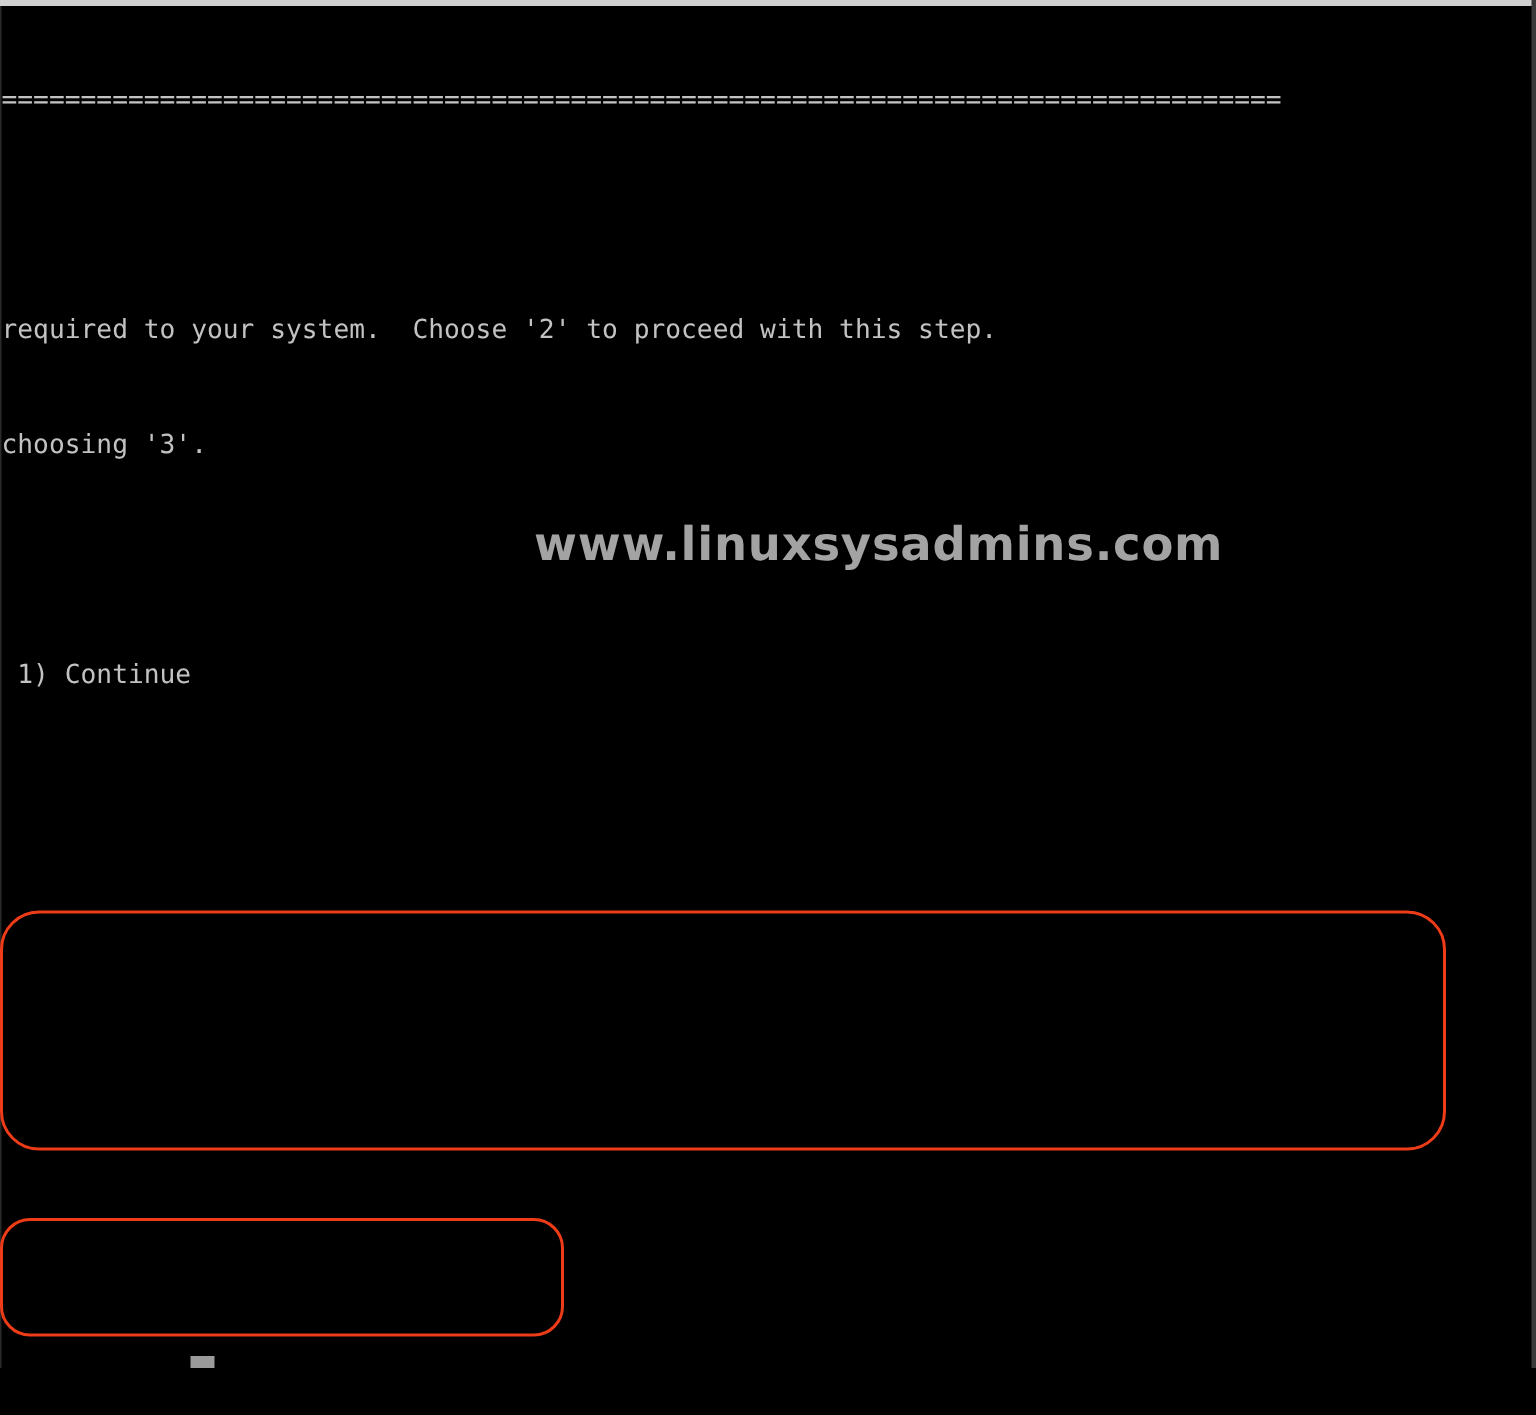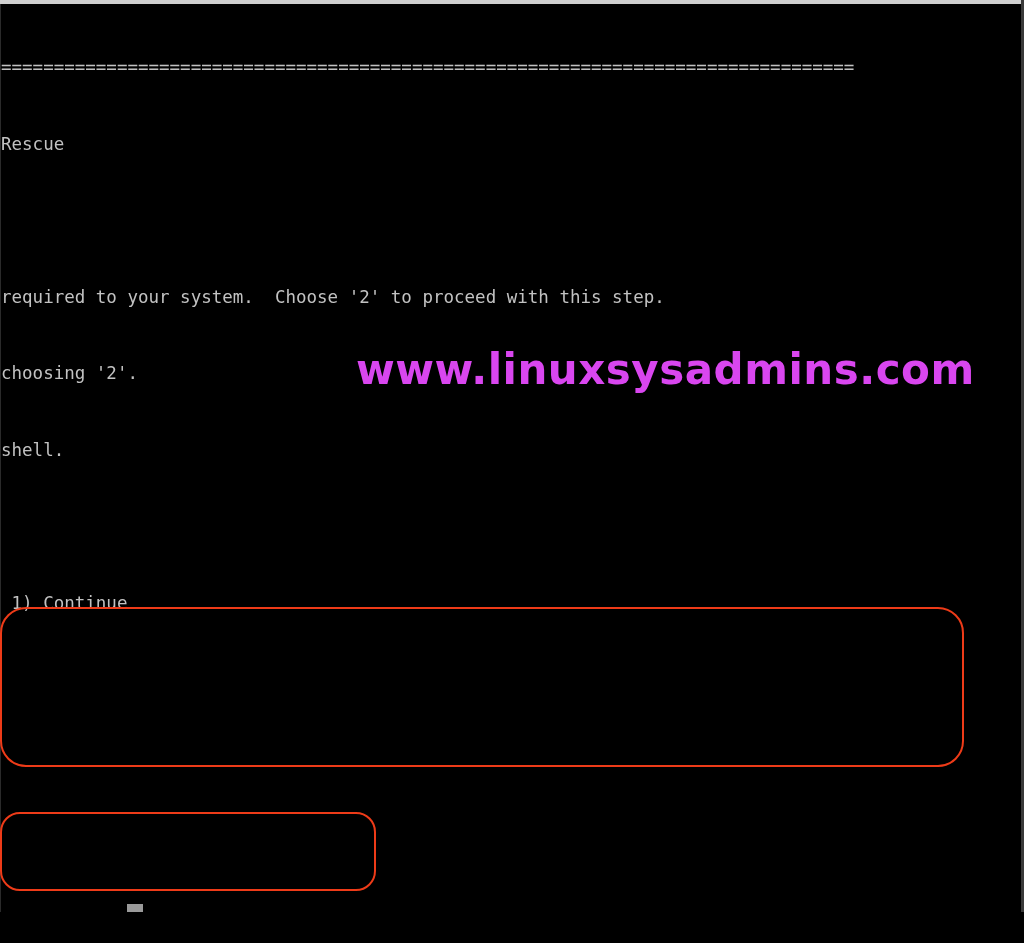--- a/index.html
+++ b/index.html
@@ -60,23 +60,23 @@
   }
   .blank { height: 25.5px; }
 
   
   #watermark {
     position: absolute;
     left: 356px;
     top: 345px;
     font-family: "DejaVu Sans", "Liberation Sans", sans-serif;
     font-weight: bold;
-    font-size: 42px;
+    font-size: 31px;
     letter-spacing: 0.5px;
-    color: #d946ef;
+    color: #a3a3a3;
     white-space: nowrap;
   }
 
   
   .annot-box {
     position: absolute;
     border: 2px solid #ee3b18;
     border-radius: 26px;
     pointer-events: none;
     box-sizing: border-box;
@@ -138,25 +138,23 @@
 <body>
 
 <div id="screen">
 
   <div class="chrome-top"></div>
   <div class="chrome-left"></div>
   <div class="chrome-right"></div>
 
   <div id="term">
     <div class="line rule">=================================================================================</div>
-    <div class="line">Rescue</div>
     <div class="blank"></div>
     <div class="line">required to your system.  Choose '2' to proceed with this step.</div>
-    <div class="line">choosing '2'.</div>
-    <div class="line">shell.</div>
+    <div class="line">choosing '3'.</div>
     <div class="blank"></div>
     <div class="line"> 1) Continue</div>
     
     
     
     
     
     
     
     

